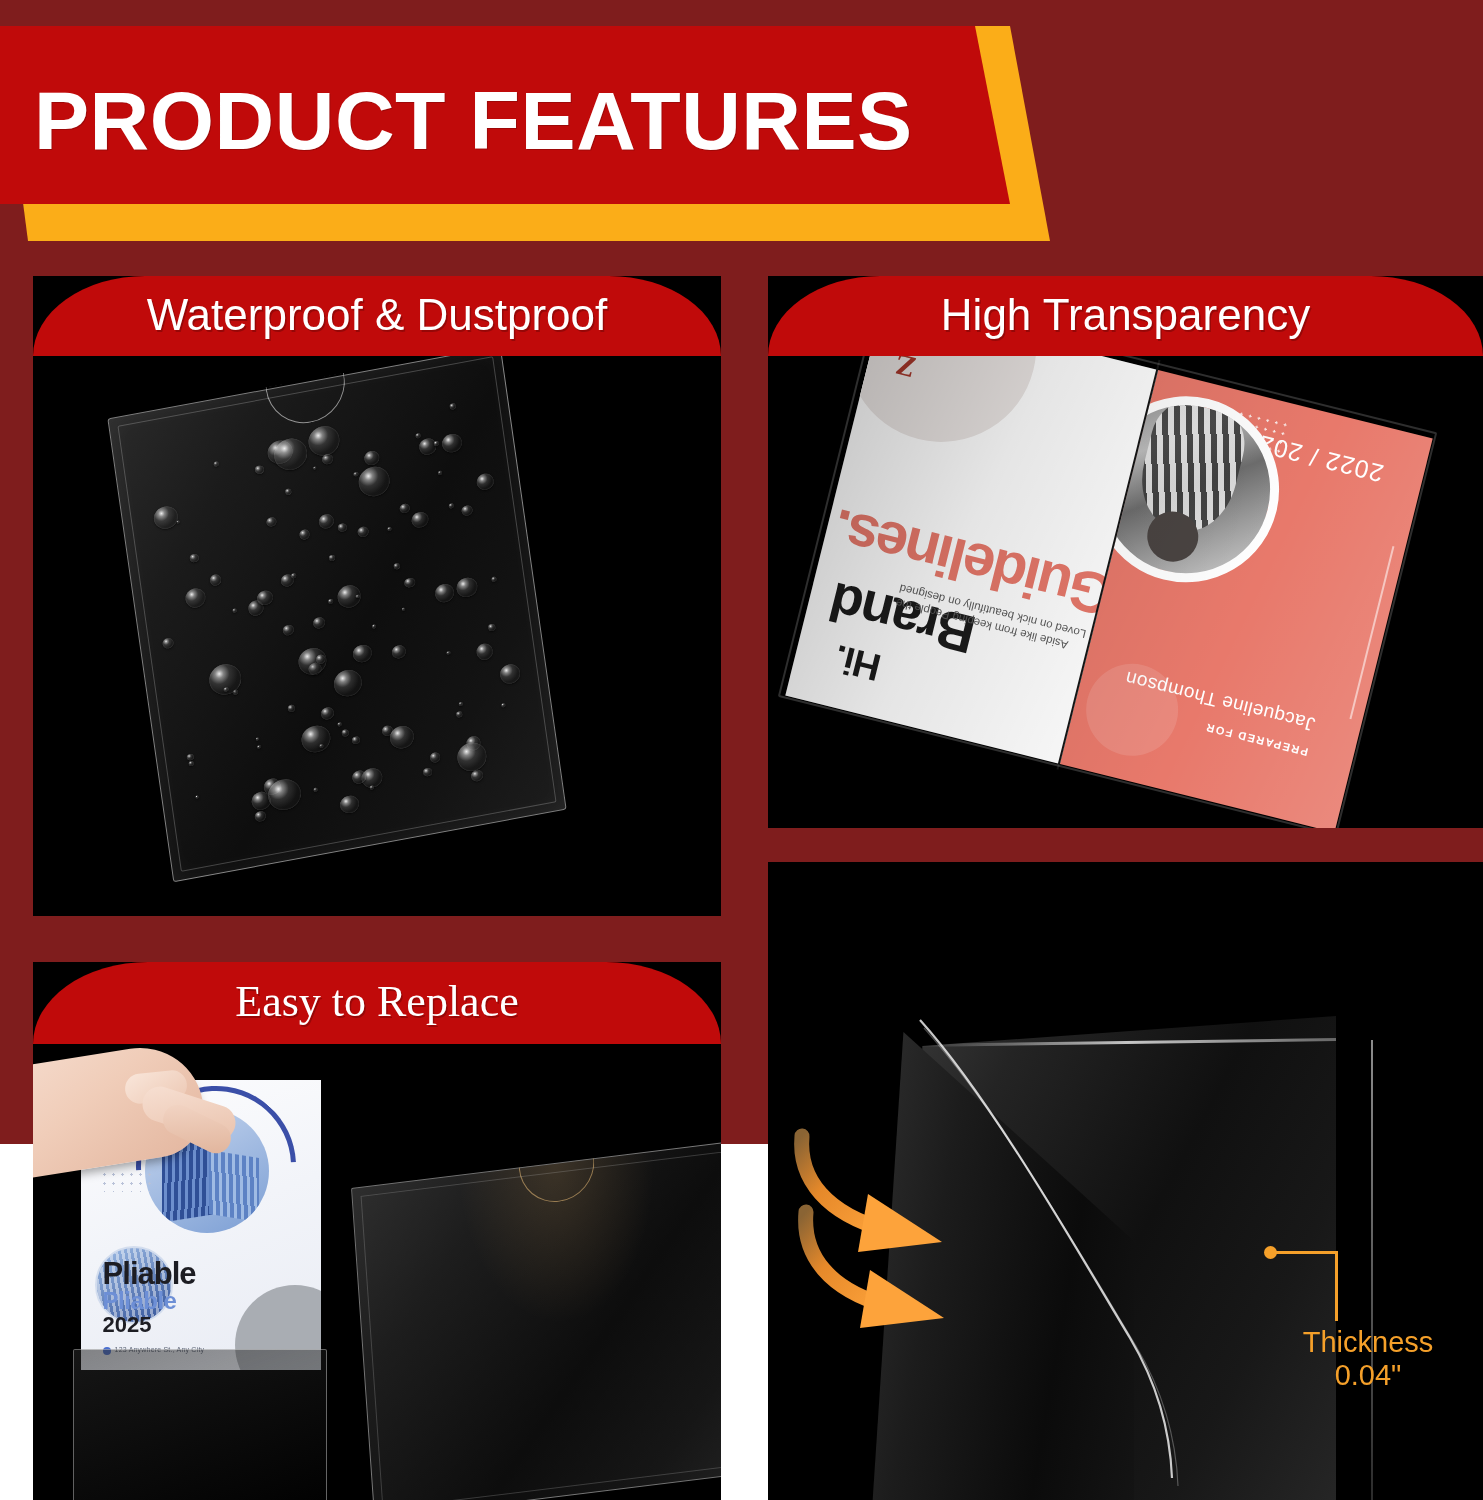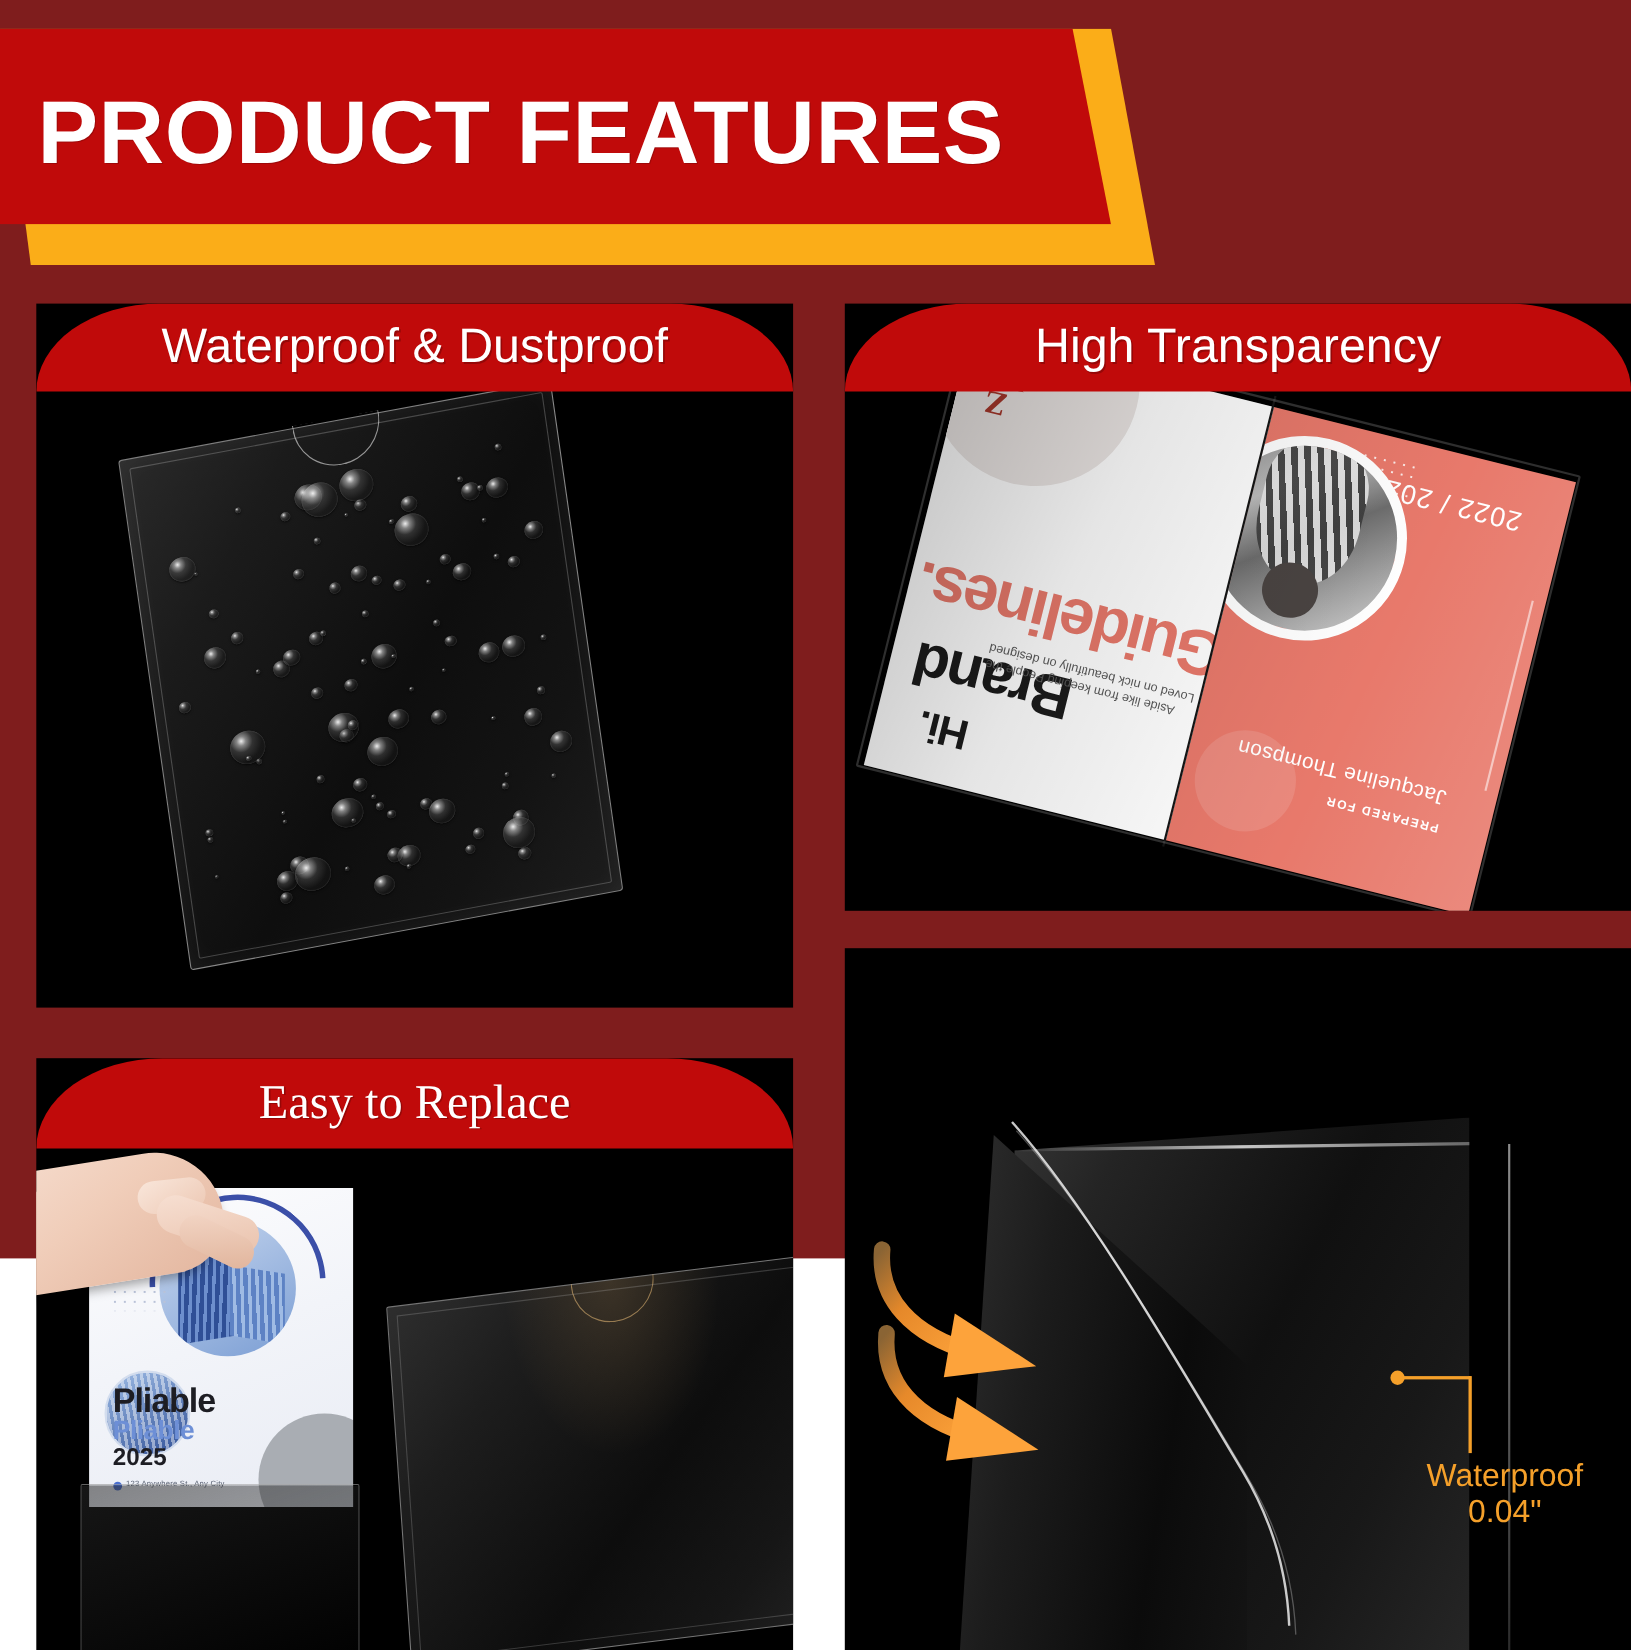--- a/index.html
+++ b/index.html
@@ -490,21 +490,21 @@
             <path d="M10 16 C 6 60, 34 94, 92 110" fill="none" stroke="url(#ag2)" stroke-width="15" stroke-linecap="round"></path>
             <path d="M74 74 L 148 122 L 64 132 Z" fill="#FDA33B"></path>
           </svg>
         </div>
 
         <div class="thick-anno">
           <div class="thick-dot"></div>
           <div class="thick-line-h"></div>
           <div class="thick-line-v"></div>
           <div class="thick-text">
-            <span>Waterproof</span>
+            <span>Thickness</span>
             <span class="val">0.04"</span>
           </div>
         </div>
       </div>
     </div>
   </div>
 
 </div>
 
 </body></html>

